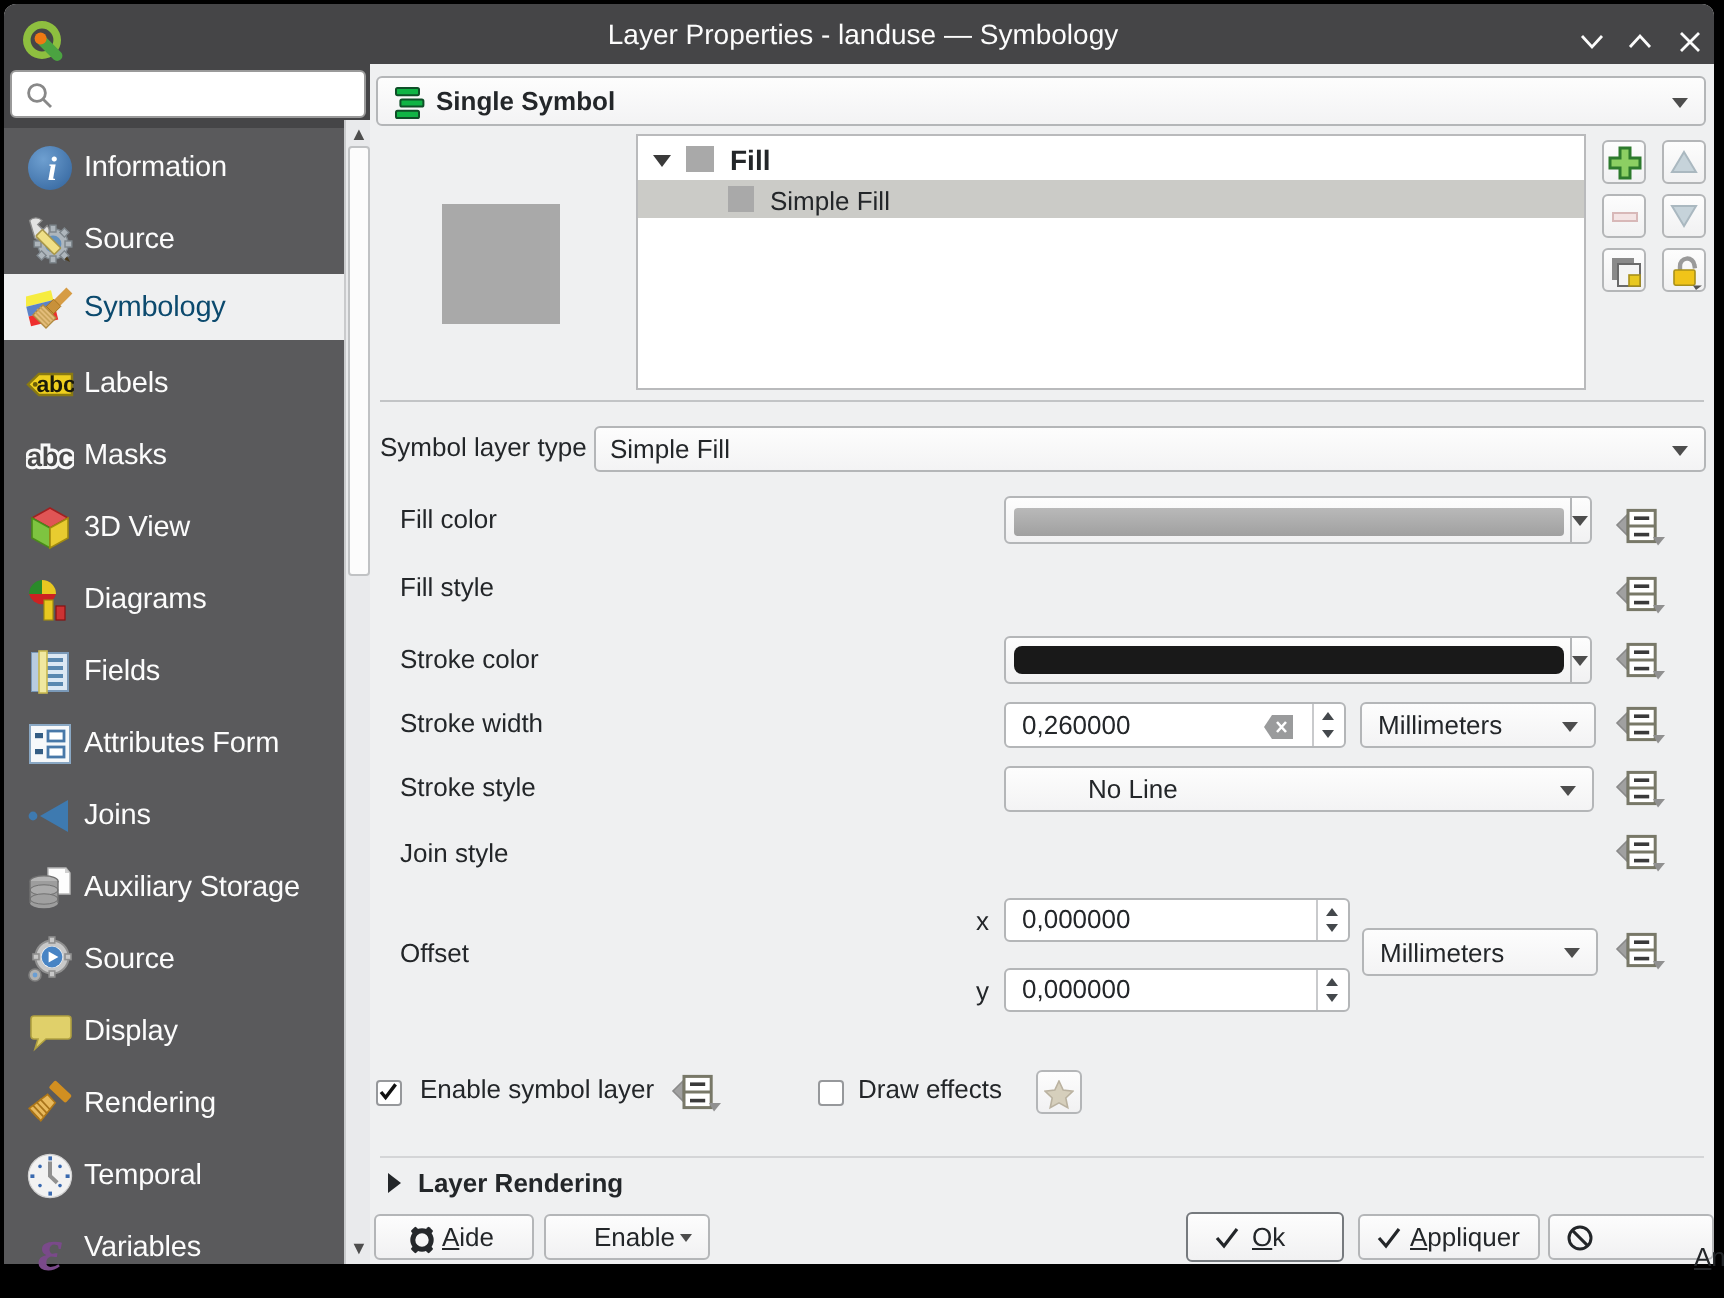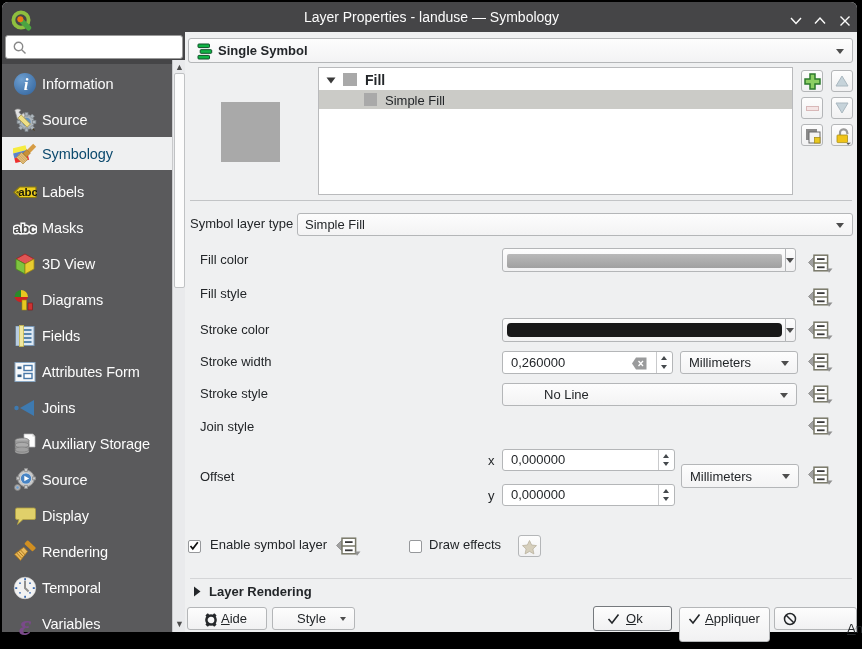--- a/index.html
+++ b/index.html
@@ -473,30 +473,30 @@
           <g fill="#25282b">
             <rect x="8.6" y="0.9" width="3.4" height="3.4" rx="0.6" transform="rotate(45 10.3 2.6)"></rect>
             <rect x="2" y="0.9" width="3.4" height="3.4" rx="0.6" transform="rotate(-45 3.7 2.6)"></rect>
             <rect x="8.6" y="9.7" width="3.4" height="3.4" rx="0.6" transform="rotate(-45 10.3 11.4)"></rect>
             <rect x="2" y="9.7" width="3.4" height="3.4" rx="0.6" transform="rotate(45 3.7 11.4)"></rect>
           </g>
         </svg>
       <span class="lbl" style="left:33px;top:3px;"><u>A</u>ide</span>
     </div>
     <div class="btn" style="left:87px;top:575px;width:83px;height:23px;">
-      <span class="lbl" style="left:24px;top:3px;">Style</span>
+      <span class="lbl" style="left:24px;top:3px;">Enable</span>
       <div style="position:absolute;right:8px;top:9px;width:0;height:0;border-left:3.5px solid transparent;border-right:3.5px solid transparent;border-top:4.5px solid #4d4d4d;"></div>
     </div>
     <div class="btn" style="left:408px;top:574px;width:79px;height:25px;border:1px solid #767a7e;">
       <svg class="abs" style="left:13px;top:6px" width="13" height="12" viewBox="0 0 13 12">
           <path d="M1.5 6 L5 10 L11.5 1.5" stroke="#232629" stroke-width="1.6" fill="none"></path>
         </svg>
       <span class="lbl" style="left:32px;top:4px;"><u>O</u>k</span>
     </div>
-    <div class="btn" style="left:494px;top:575px;width:91px;height:35px;">
+    <div class="btn" style="left:494px;top:575px;width:91px;height:23px;">
       <svg class="abs" style="left:8px;top:5px" width="13" height="12" viewBox="0 0 13 12">
           <path d="M1.5 6 L5 10 L11.5 1.5" stroke="#232629" stroke-width="1.6" fill="none"></path>
         </svg>
       <span class="lbl" style="left:25px;top:3px;"><u>A</u>ppliquer</span>
     </div>
     <div class="btn" style="left:589px;top:575px;width:83px;height:23px;">
       <svg class="abs" style="left:8px;top:4px" width="14" height="14" viewBox="0 0 14 14">
           <circle cx="7" cy="7" r="5.5" fill="none" stroke="#232629" stroke-width="1.5"></circle>
           <line x1="3.2" y1="3.2" x2="10.8" y2="10.8" stroke="#232629" stroke-width="1.5"></line>
         </svg>

